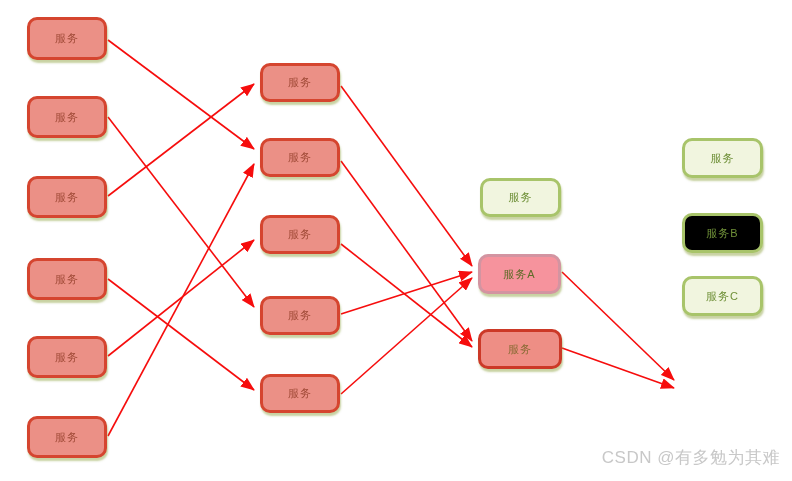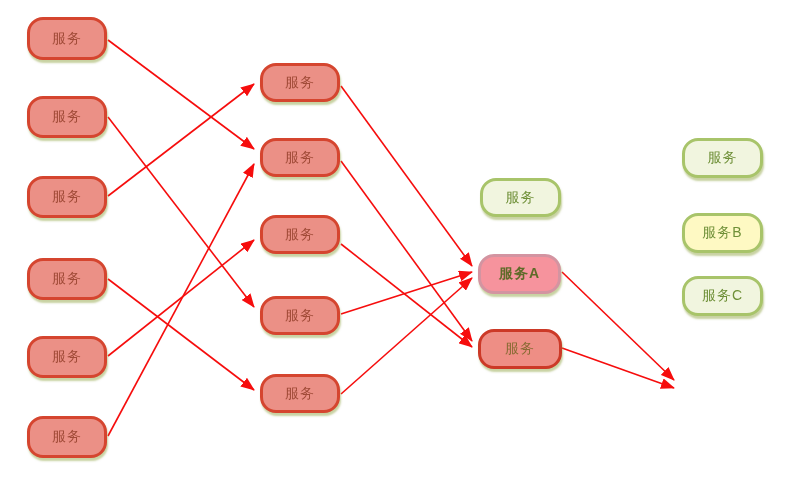--- a/index.html
+++ b/index.html
@@ -3,22 +3,22 @@
 <meta charset="utf-8">
 <style>
   html,body{margin:0;padding:0;background:#ffffff;}
   body{font-family:"Liberation Sans","DejaVu Sans",sans-serif;}
   .canvas{position:relative;width:792px;height:481px;background:#ffffff;overflow:hidden;}
   .edges-svg{position:absolute;left:0;top:0;width:100%;height:100%;pointer-events:none;}
   .nodes-layer{position:absolute;left:0;top:0;width:100%;height:100%;}
   .node{
     position:absolute;
     display:flex;align-items:center;justify-content:center;
-    border:3px solid #000;border-radius:16px;
-    font-size:14px;letter-spacing:1px;
+    border:3px solid #000;border-radius:10px;
+    font-size:11px;letter-spacing:1px;
     box-sizing:border-box;
     box-shadow:1px 3px 2px rgba(146,165,70,0.5);
     white-space:nowrap;
   }
   .watermark{
     position:absolute;right:12px;top:446px;
     font-size:17px;letter-spacing:0.5px;
     text-shadow:0.5px 0.5px 0 rgba(255,255,255,0.9);
   }
 </style>
@@ -54,19 +54,20 @@
       <div class="node" style="left: 27px; top: 176px; width: 80px; height: 42px; background: rgb(235, 144, 134); border-color: rgb(213, 69, 47); color: rgb(161, 75, 56);">服务</div>
       <div class="node" style="left: 27px; top: 258px; width: 80px; height: 42px; background: rgb(235, 144, 134); border-color: rgb(213, 69, 47); color: rgb(161, 75, 56);">服务</div>
       <div class="node" style="left: 27px; top: 336px; width: 80px; height: 42px; background: rgb(235, 144, 134); border-color: rgb(213, 69, 47); color: rgb(161, 75, 56);">服务</div>
       <div class="node" style="left: 27px; top: 416px; width: 80px; height: 42px; background: rgb(235, 144, 134); border-color: rgb(213, 69, 47); color: rgb(161, 75, 56);">服务</div>
       <div class="node" style="left: 260px; top: 63px; width: 80px; height: 39px; background: rgb(235, 144, 134); border-color: rgb(213, 69, 47); color: rgb(161, 75, 56);">服务</div>
       <div class="node" style="left: 260px; top: 138px; width: 80px; height: 39px; background: rgb(235, 144, 134); border-color: rgb(213, 69, 47); color: rgb(161, 75, 56);">服务</div>
       <div class="node" style="left: 260px; top: 215px; width: 80px; height: 39px; background: rgb(235, 144, 134); border-color: rgb(213, 69, 47); color: rgb(161, 75, 56);">服务</div>
       <div class="node" style="left: 260px; top: 296px; width: 80px; height: 39px; background: rgb(235, 144, 134); border-color: rgb(213, 69, 47); color: rgb(161, 75, 56);">服务</div>
       <div class="node" style="left: 260px; top: 374px; width: 80px; height: 39px; background: rgb(235, 144, 134); border-color: rgb(213, 69, 47); color: rgb(161, 75, 56);">服务</div>
       <div class="node" style="left: 480px; top: 178px; width: 81px; height: 39px; background: rgb(241, 245, 223); border-color: rgb(168, 196, 106); color: rgb(111, 144, 56);">服务</div>
-      <div class="node" style="left: 478px; top: 254px; width: 83px; height: 40px; background: rgb(246, 147, 157); border-color: rgb(211, 148, 161); color: rgb(95, 107, 41); font-weight: bold;">服务A</div>
+      <div class="node" style="left: 478px; top: 254px; width: 83px; height: 40px; background: rgb(246, 147, 157); border-color: rgb(211, 148, 161); color: rgb(95, 107, 41);">服务A</div>
       <div class="node" style="left: 478px; top: 329px; width: 84px; height: 40px; background: rgb(238, 142, 133); border-color: rgb(204, 57, 39); color: rgb(138, 107, 53);">服务</div>
       <div class="node" style="left: 682px; top: 138px; width: 81px; height: 40px; background: rgb(241, 245, 223); border-color: rgb(168, 196, 106); color: rgb(111, 144, 56);">服务</div>
-      <div class="node" style="left: 682px; top: 213px; width: 81px; height: 40px; background: #fef9c3; border-color: rgb(168, 196, 106); color: rgb(111, 144, 56);">服务B</div>
+      <div class="node" style="left: 682px; top: 213px; width: 81px; height: 40px; background: #000000; border-color: rgb(168, 196, 106); color: rgb(111, 144, 56);">服务B</div>
       <div class="node" style="left: 682px; top: 276px; width: 81px; height: 40px; background: rgb(241, 245, 223); border-color: rgb(168, 196, 106); color: rgb(111, 144, 56);">服务C</div>
     </div>
+  <div class="watermark" style="color: rgb(200, 200, 200);">CSDN @有多勉为其难</div>
 </div>
 
 </body></html>

